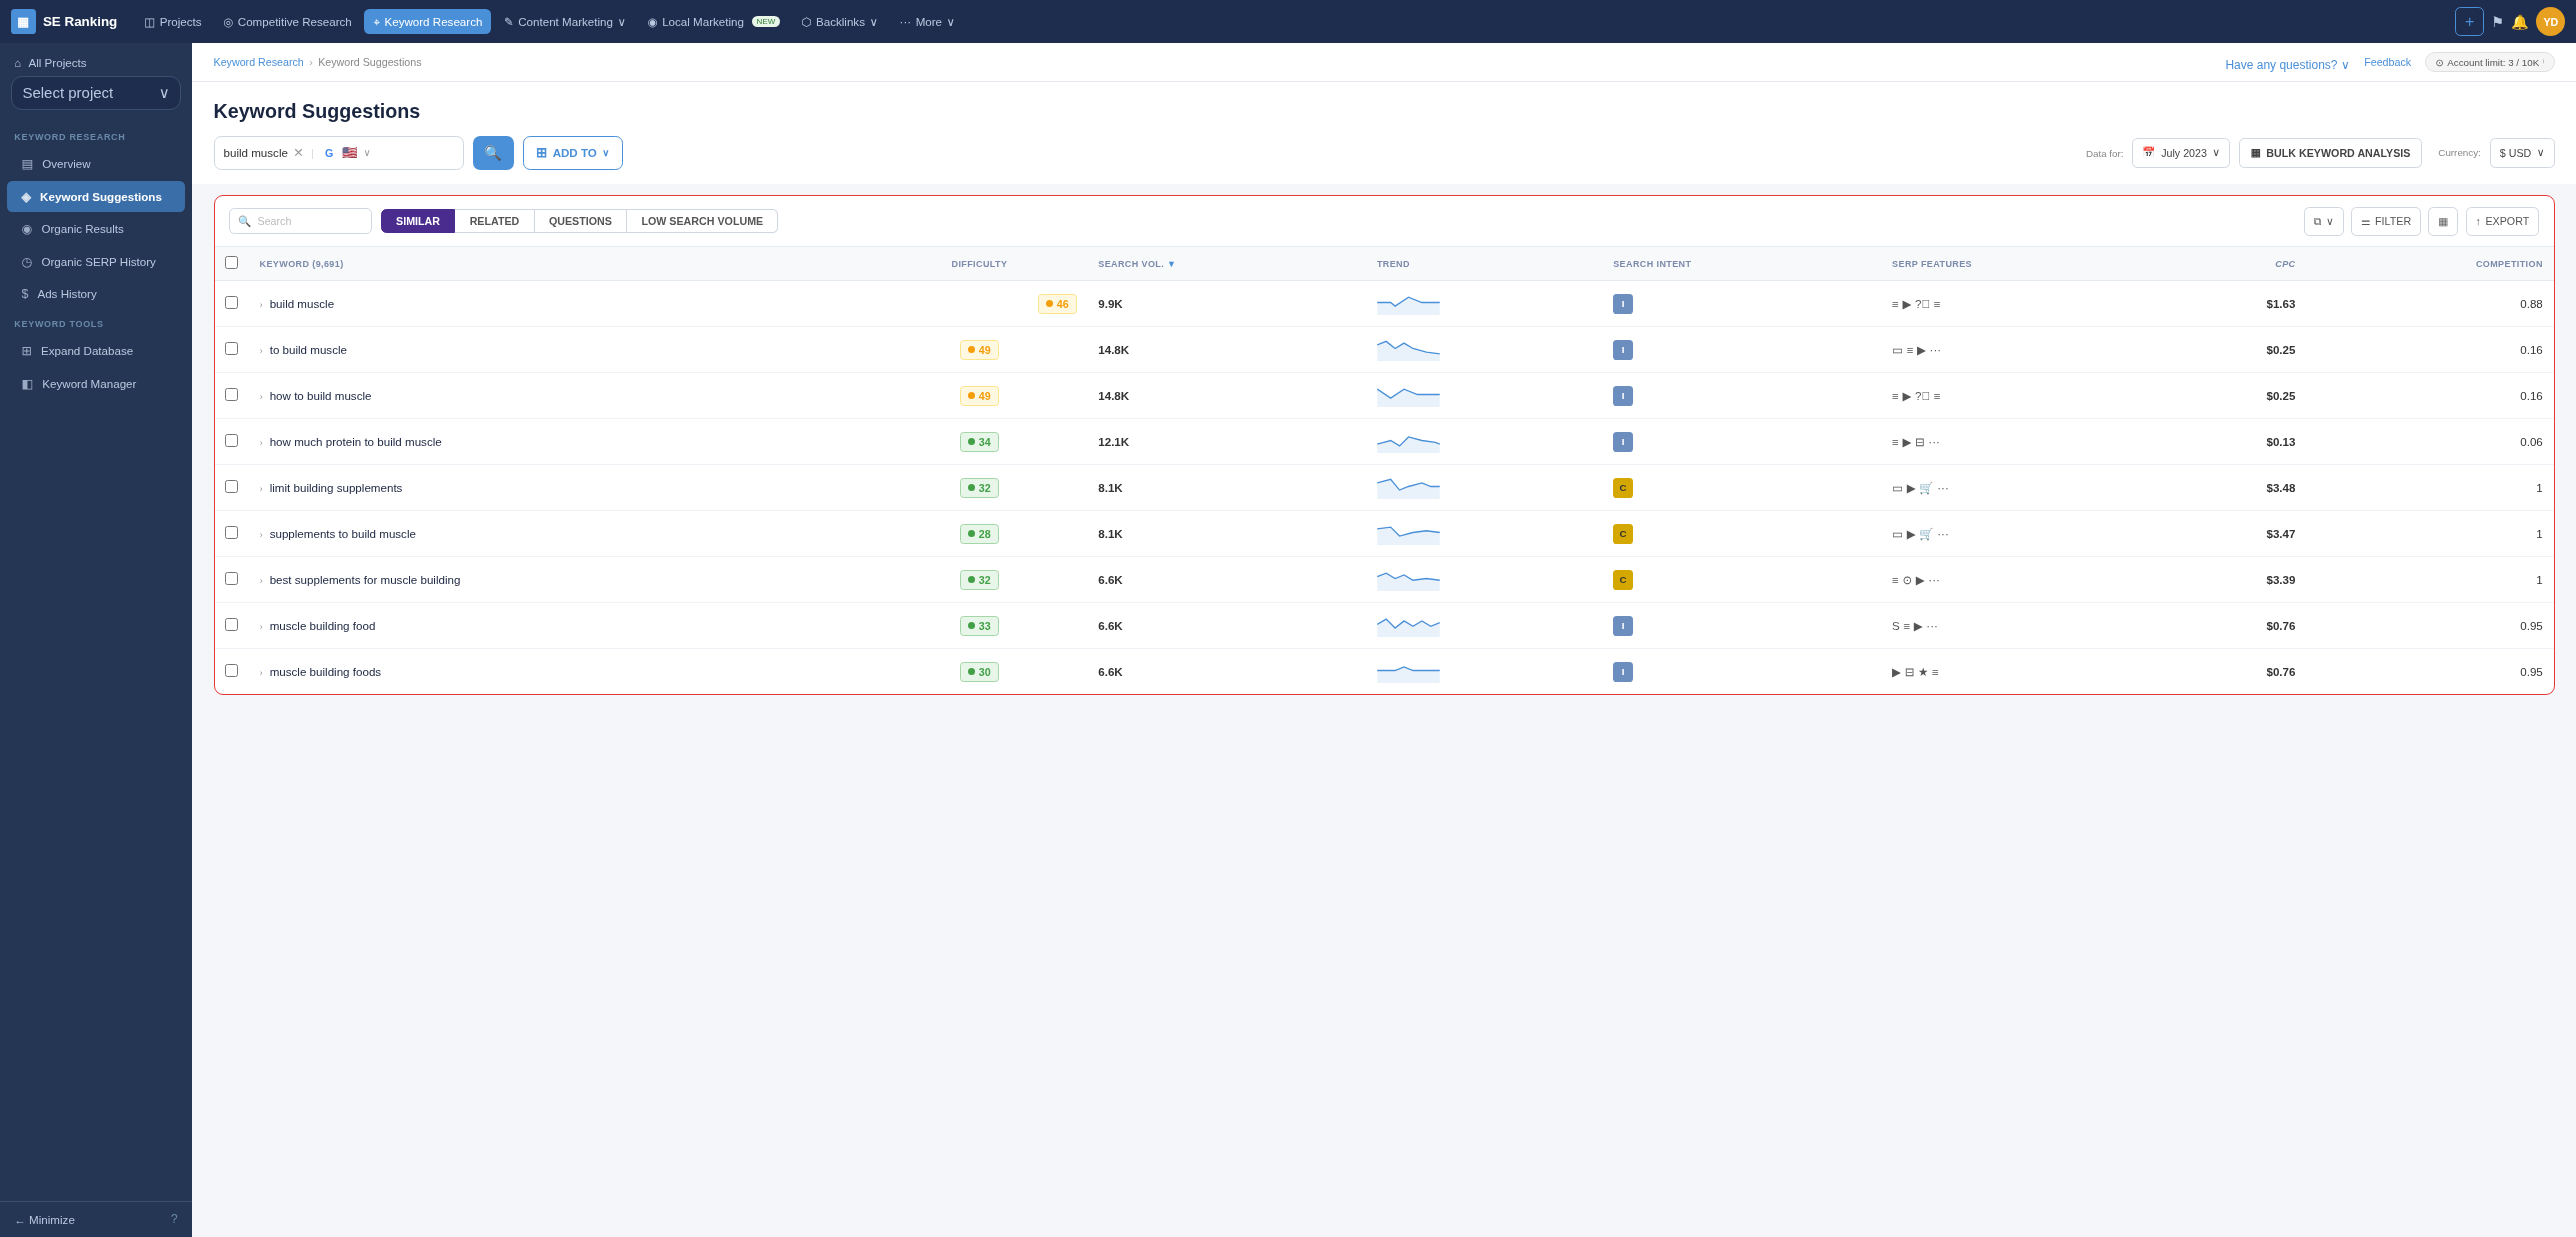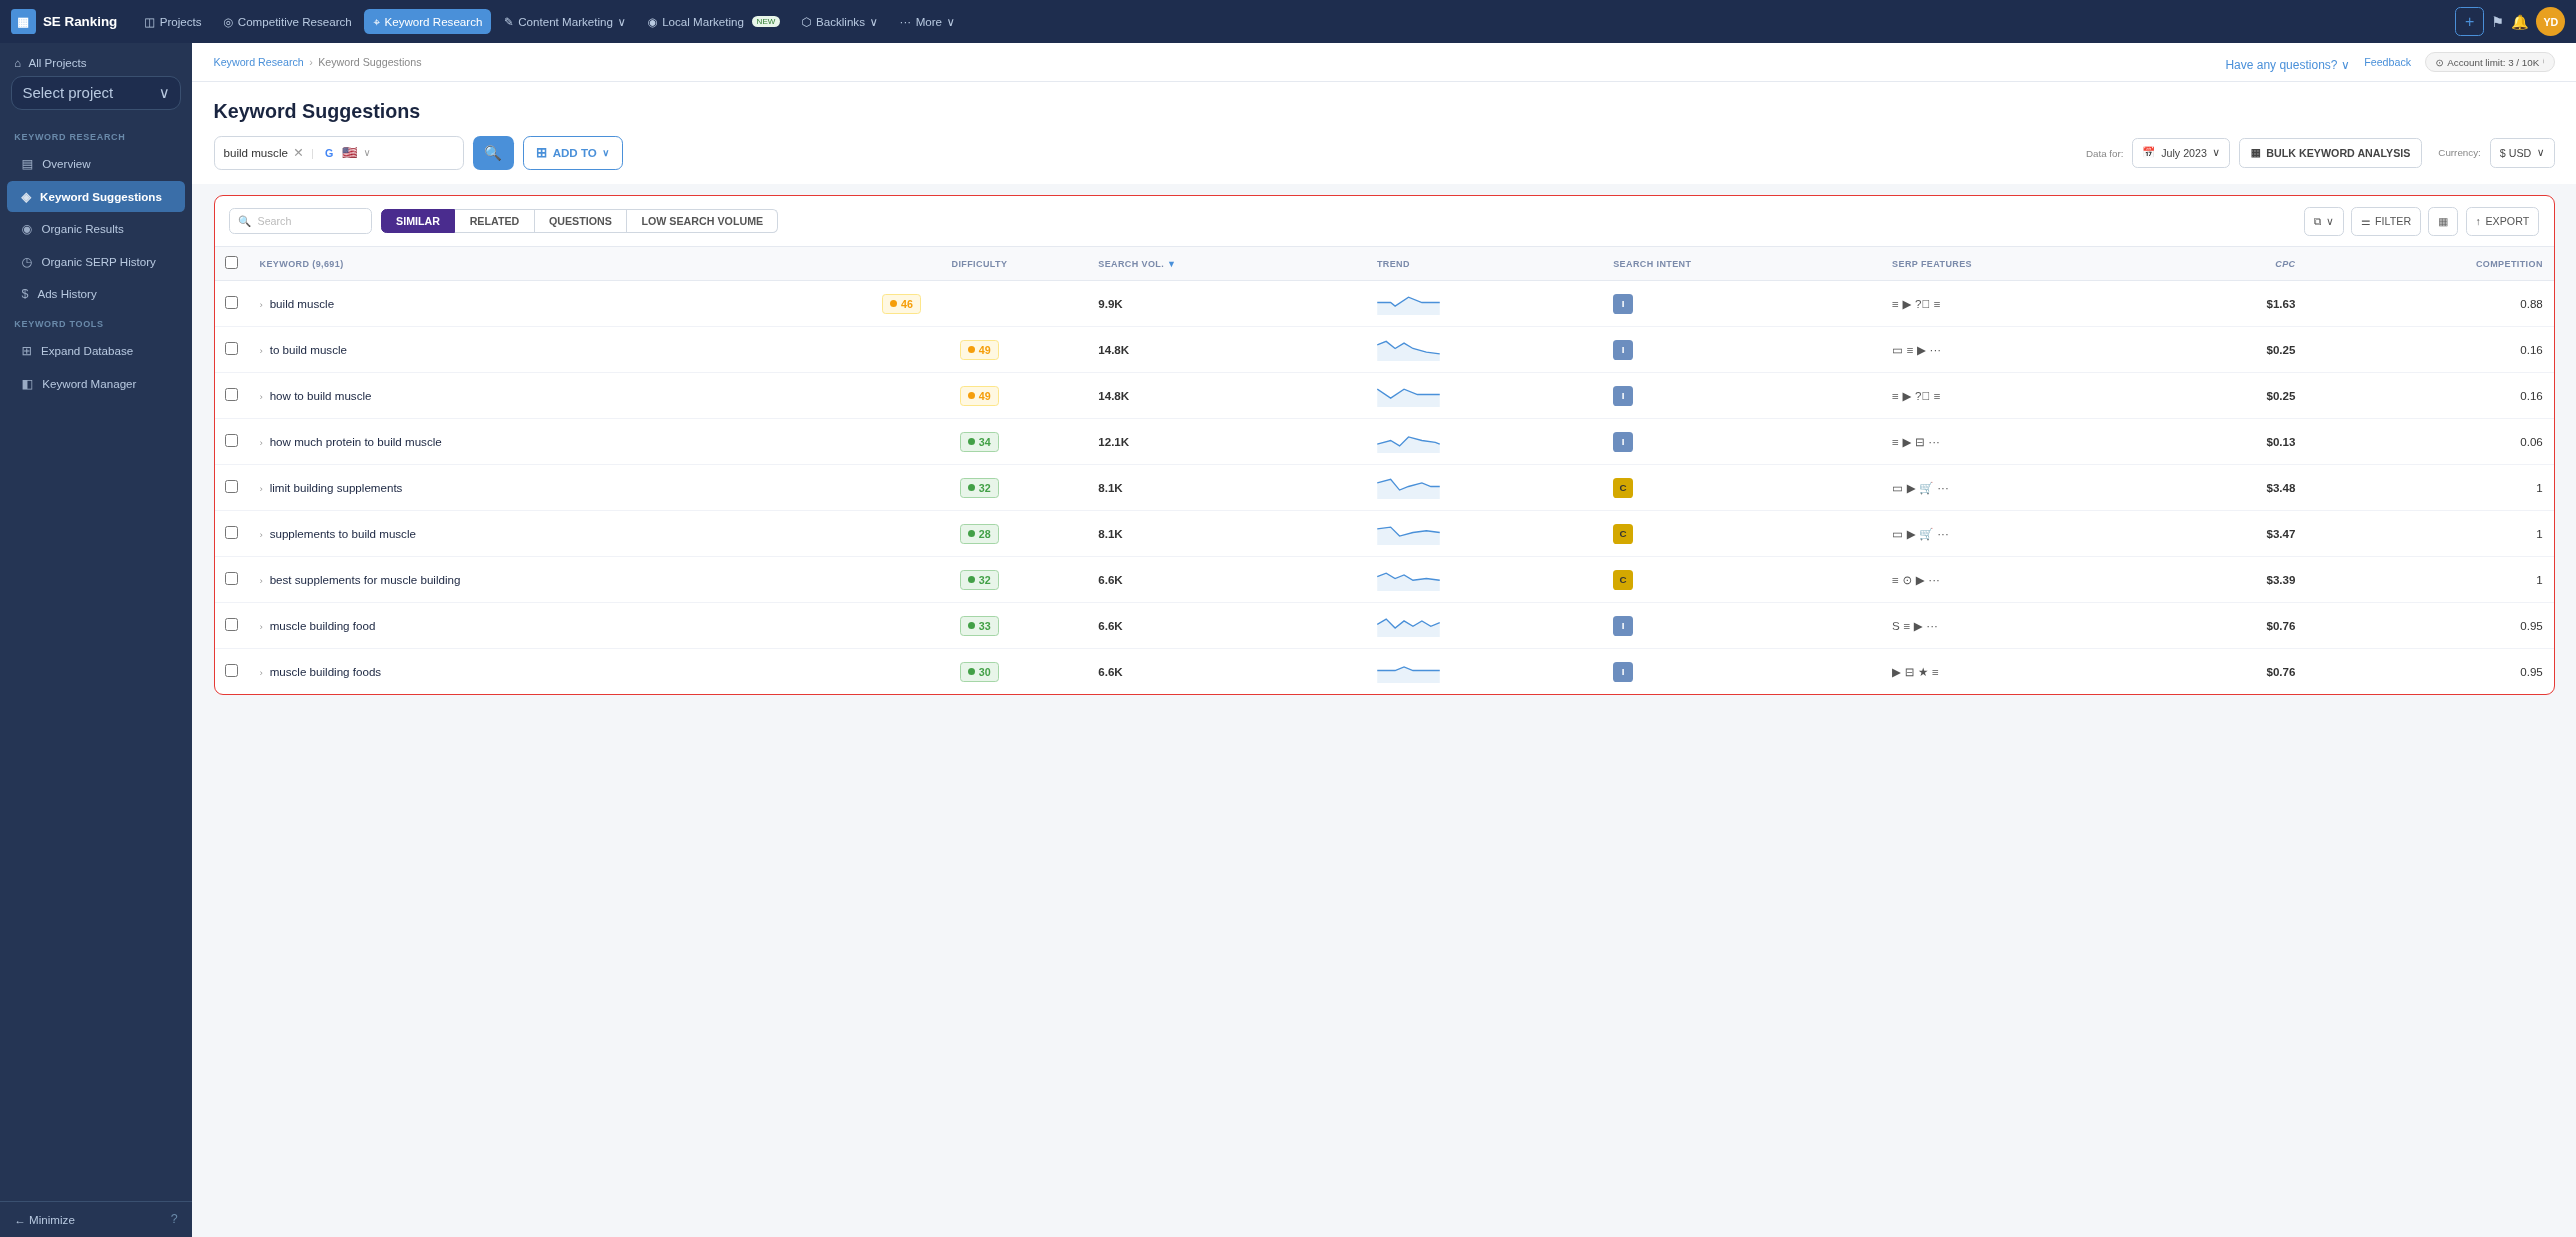--- a/index.html
+++ b/index.html
@@ -598,21 +598,21 @@
         <tbody id="table-body">
 
         <tr>
     <td class="checkbox-cell">
       <input type="checkbox" style="">
     </td>
     <td>
       <span class="expand-btn">›</span>
       <span class="kw-link">build muscle</span>
     </td>
-    <td style="text-align:left;text-decoration:underline;">
+    <td style="text-align:right;text-decoration:underline;">
       <span class="diff-badge diff-yellow">
         <span class="dot dot-yellow"></span>
         46
       </span>
     </td>
     <td>
       <span class="search-vol">9.9K</span>
     </td>
     <td>
       <svg class="trend-svg" viewBox="0 0 70 28">

